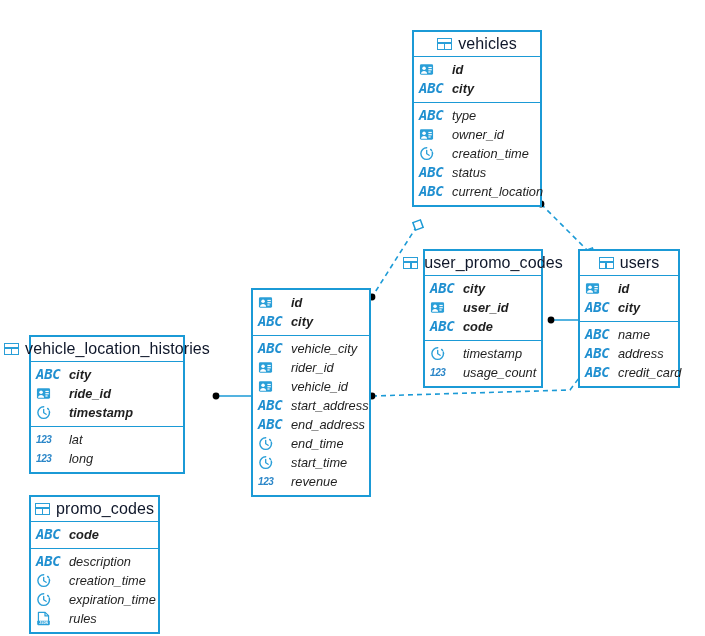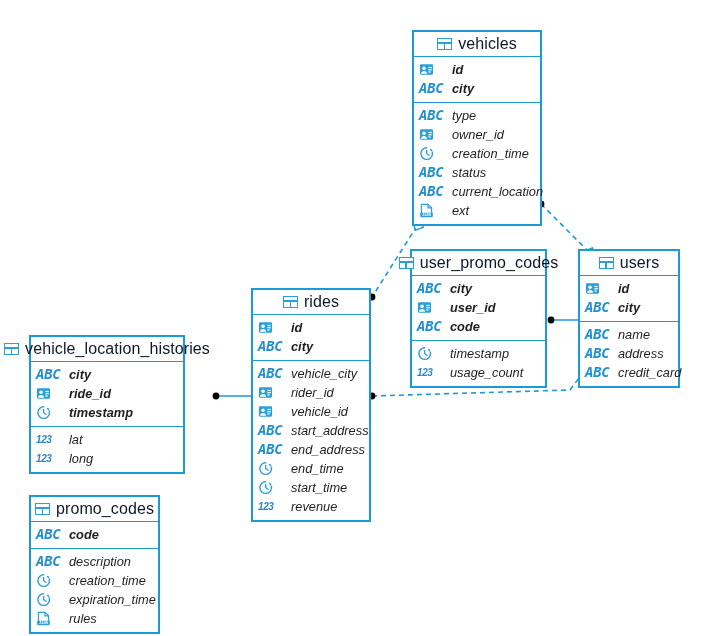--- a/index.html
+++ b/index.html
@@ -246,34 +246,23 @@
             <span class="field-label">creation_time</span>
           </div>
           <div class="field-row">
             <span class="ficon icon-abc">ABC</span>
             <span class="field-label">status</span>
           </div>
           <div class="field-row">
             <span class="ficon icon-abc">ABC</span>
             <span class="field-label">current_location</span>
           </div>
-          <div class="field-row">
-            <span class="ficon">
-              <svg viewBox="0 0 16 16" width="15" height="15">
-                <path d="M2.6 1.4h7.1l3.7 3.6v9.6H2.6z" fill="#ffffff" stroke="#2a9fd8" stroke-width="1.3" stroke-linejoin="round"></path>
-                <path d="M9.6 1.5v3.7h3.7" fill="none" stroke="#2a9fd8" stroke-width="1.3" stroke-linejoin="round"></path>
-                <rect x="1.3" y="10.3" width="13.4" height="4.4" rx="0.7" fill="#2a9fd8"></rect>
-                <text x="8" y="13.8" text-anchor="middle" fill="#ffffff" font-size="4.1" font-family="DejaVu Sans Mono, monospace" font-weight="bold">JSON</text>
-              </svg>
-            </span>
-            <span class="field-label">ext</span>
-          </div>
         </div>
       </div>
-      <div class="table-node" style="left: 410px; top: 249px; width: 137px;">
+      <div class="table-node" style="left: 423px; top: 249px; width: 120px;">
         <div class="tbl-header">
           <span class="icon-table"></span>
           <span class="tbl-title">user_promo_codes</span>
         </div>
         <div class="tbl-section keys">
           <div class="field-row pk">
             <span class="ficon icon-abc">ABC</span>
             <span class="field-label">city</span>
           </div>
           <div class="field-row pk">
@@ -344,24 +333,20 @@
             <span class="ficon icon-abc">ABC</span>
             <span class="field-label">address</span>
           </div>
           <div class="field-row">
             <span class="ficon icon-abc">ABC</span>
             <span class="field-label">credit_card</span>
           </div>
         </div>
       </div>
       <div class="table-node" style="left: 251px; top: 288px; width: 120px;">
-        <div class="tbl-header">
-          <span class="icon-table"></span>
-          <span class="tbl-title">rides</span>
-        </div>
         <div class="tbl-section keys">
           <div class="field-row pk">
             <span class="ficon">
               <svg viewBox="0 0 16 16" width="15" height="15">
                 <rect x="1" y="2.5" width="14" height="11" rx="1.4" fill="#2a9fd8"></rect>
                 <circle cx="5.4" cy="6.6" r="1.9" fill="#ffffff"></circle>
                 <path d="M2.2 12.4c0-1.9 1.5-2.9 3.2-2.9s3.2 1 3.2 2.9z" fill="#ffffff"></path>
                 <rect x="10" y="5.2" width="3.6" height="1.3" fill="#ffffff"></rect>
                 <rect x="10" y="7.6" width="3.6" height="1.3" fill="#ffffff"></rect>
                 <rect x="10" y="10" width="2.4" height="1.3" fill="#ffffff"></rect>

